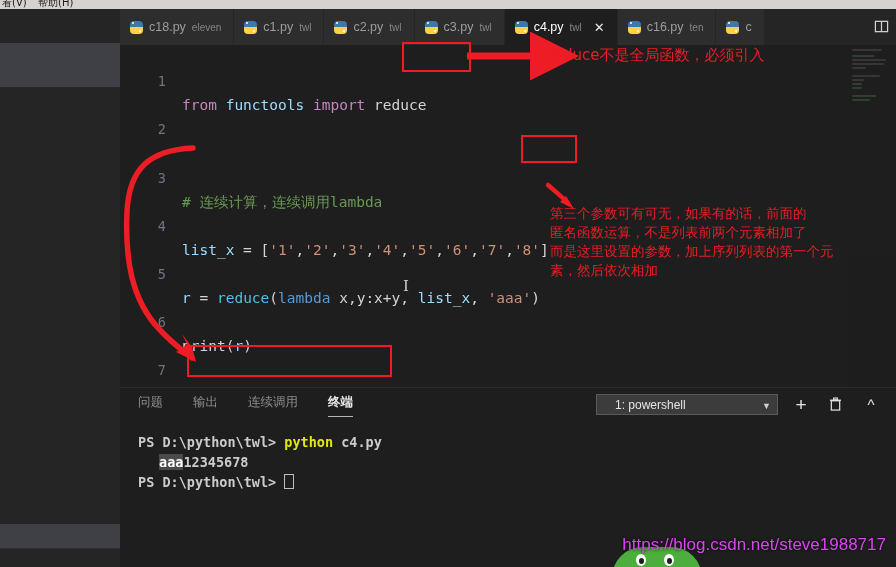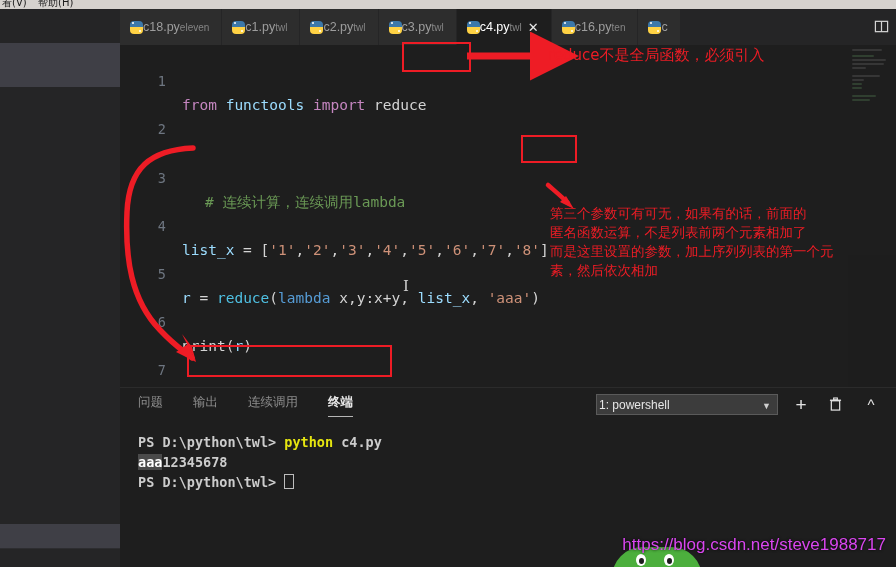--- a/index.html
+++ b/index.html
@@ -31,21 +31,21 @@
   #editorgroup{
     position:absolute;left:120px;top:9px;width:776px;height:558px;
     background:#1e1e1e;
   }
   
   #tabbar{
     position:absolute;left:0;top:0;width:776px;height:36px;
     background:#252526;display:flex;align-items:stretch;
   }
   .tab{
-    display:flex;align-items:center;
+    display:flex;align-items:center;gap:6px;
     padding:0 12px 0 10px;
     background:#2d2d2d;border-right:1px solid #252526;
     color:#9d9d9d;font-size:12.5px;white-space:nowrap;position:relative;
     flex:0 0 auto;
   }
   .tab.active{background:#1e1e1e;color:#ffffff;}
   .tab .fname{font-size:12.5px;}
   .tab.active .fname{color:#ffffff;}
   .tab .folder{font-size:10px;color:#858585;}
   .tab .closex{
@@ -83,21 +83,21 @@
   .gutter{
     position:absolute;left:0;width:46px;text-align:right;
     color:#6e7681;font-size:13.5px;
     font-family:"DejaVu Sans Mono","Liberation Mono",monospace;
   }
   .ctext{position:absolute;left:62px;color:#d4d4d4;text-align:center;}
   .kw{color:#c586c0;}      
   .kw2{color:#569cd6;}
   .call{color:#4fc1e3;}
   .str{color:#ce9178;}
-  .cmt{color:#6a9955;margin-left:23px;}
+  .cmt{color:#6a9955;}
   .id{color:#9cdcfe;}
   .pl{color:#d4d4d4;}
   .cn{
     display:inline-block;color:#d4d4d4;
     font-family:"DejaVu Sans","Liberation Sans",sans-serif;font-size:14.5px;
   }
   
   #ibeam{
     position:absolute;color:#d0d0d0;font-size:15px;
     font-family:"DejaVu Serif",serif;
@@ -121,42 +121,42 @@
     white-space:nowrap;
     font-family:"DejaVu Sans","Liberation Sans",sans-serif;
   }
   .ptab.active{color:#e7e7e7;font-weight:bold;}
   .ptab .ul{
     position:absolute;left:0;right:0;bottom:-6px;height:1px;background:#b5b5b5;
   }
   #termselect{
     position:absolute;right:118px;top:6px;width:182px;height:21px;
     background:#3c3c3c;border:1px solid #5a5a5a;color:#e6e6e6;
-    font-size:12px;display:flex;align-items:center;padding:0 2px;
+    font-size:12px;display:flex;align-items:center;padding:0 18px;
     box-sizing:border-box;
   }
   #termselect .arrow{position:absolute;right:6px;top:6px;font-size:9px;color:#d0d0d0;}
   .picon{
     position:absolute;top:6px;width:22px;height:21px;
     display:flex;align-items:center;justify-content:center;
     color:#e3e3e3;
   }
   #addterm{right:84px;font-size:19px;line-height:1;font-weight:300;}
   #killterm{right:50px;}
   #hidepanel{right:14px;font-size:15px;line-height:1;}
   #termbody{
     position:absolute;left:0;top:36px;width:776px;height:144px;
     padding:8px 0 0 18px;box-sizing:border-box;
   }
   .tline{
     font-family:"DejaVu Sans Mono","Liberation Mono",monospace;
     font-size:13.5px;line-height:20px;color:#cccccc;white-space:pre;font-weight:bold;
   }
   .tline .yellow{color:#e5e510;}
-  .tline .sel{background:#4a4a4a;color:#ffffff;}
+  .tline .sel{background:#4a4a4a;color:#ffffff;margin-left:21px;}
   .tcaret{
     display:inline-block;width:8px;height:13px;
     border:1px solid #bdbdbd;vertical-align:-2px;
   }
   
   #overlay{
     position:absolute;left:0;top:0;width:896px;height:438px;
     pointer-events:none;
   }
   .anno{

